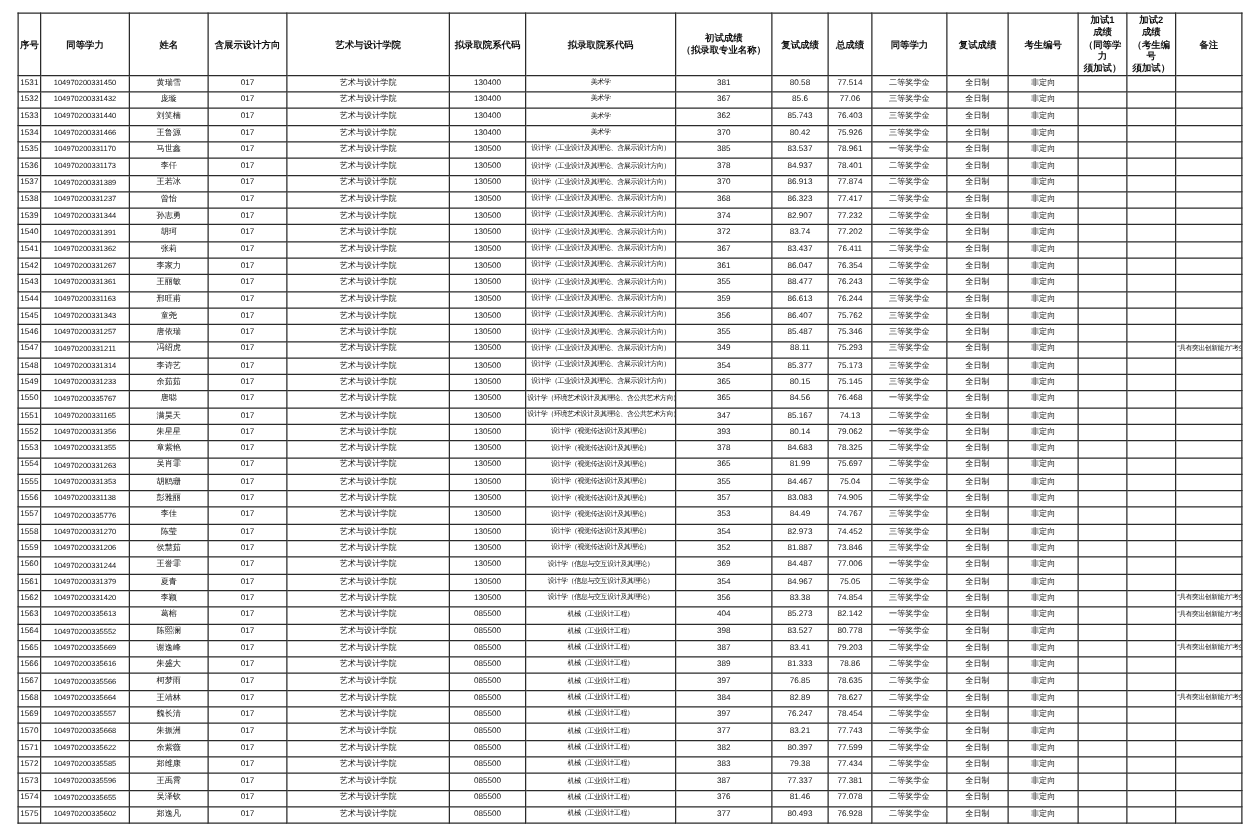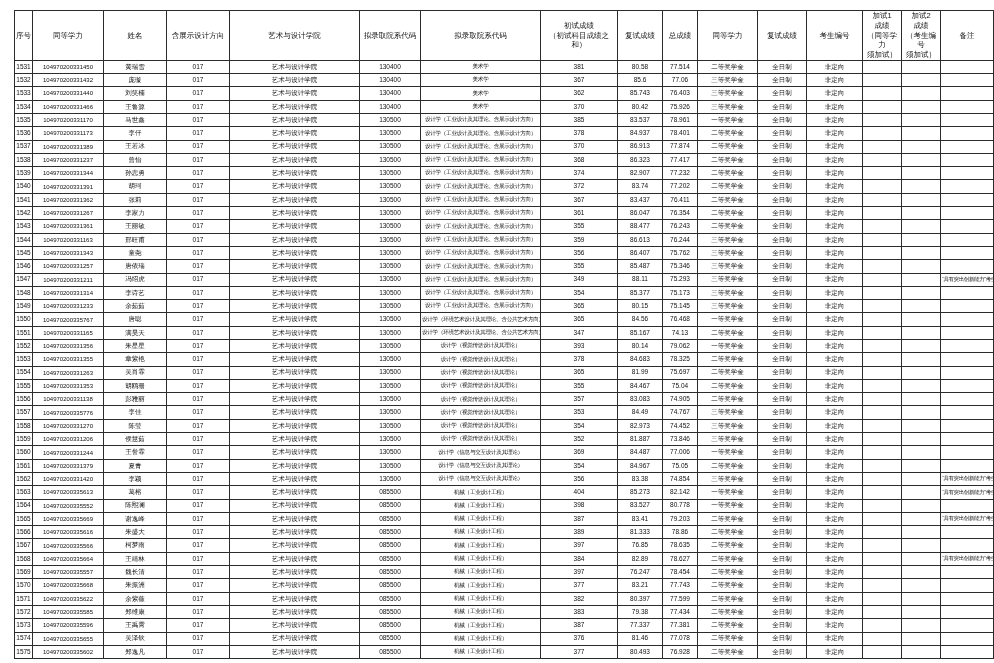--- a/index.html
+++ b/index.html
@@ -4,21 +4,21 @@
 <style>
   html,body{margin:0;padding:0;}
   body{
     width:994px;height:663px;background:#ffffff;overflow:hidden;
     font-family:"Liberation Sans","DejaVu Sans",sans-serif;color:#111;
   }
   .sheet{position:absolute;left:14px;top:10px;width:979px;}
   table{border-collapse:collapse;width:100%;table-layout:fixed;background:#fff;}
   th,td{border:1px solid #2b2b2b;text-align:center;vertical-align:middle;overflow:hidden;}
   thead th{
-    height:44px;font-size:7.5px;font-weight:normal;line-height:1.3;
+    height:44px;font-size:7.5px;font-weight:bold;line-height:1.3;
     white-space:pre-line;padding:0 1px;word-break:break-all;margin-top:48px;
   }
   tbody td{
     height:12.3px;font-size:6.5px;line-height:1;padding:0 1px;white-space:nowrap;
   }
   
   tbody td:nth-child(7){font-size:5.6px;letter-spacing:-0.3px;}
   tbody td:nth-child(16){font-size:5.4px;letter-spacing:-0.3px;}
   tbody td:nth-child(2){font-size:6px;}
 </style>
@@ -48,21 +48,21 @@
     <thead>
       <tr id="header-row">
           <th>序号</th>
           <th>同等学力</th>
           <th>姓名</th>
           <th>含展示设计方向</th>
           <th>艺术与设计学院</th>
           <th>拟录取院系代码</th>
           <th>拟录取院系代码</th>
           <th>初试成绩
-（初试科目成绩之和）</th>
+（拟录取专业名称）</th>
           <th>复试成绩</th>
           <th>总成绩</th>
           <th>同等学力</th>
           <th>复试成绩</th>
           <th>考生编号</th>
           <th>加试1
 成绩
 （同等学力
 须加试）</th>
           <th>加试2

